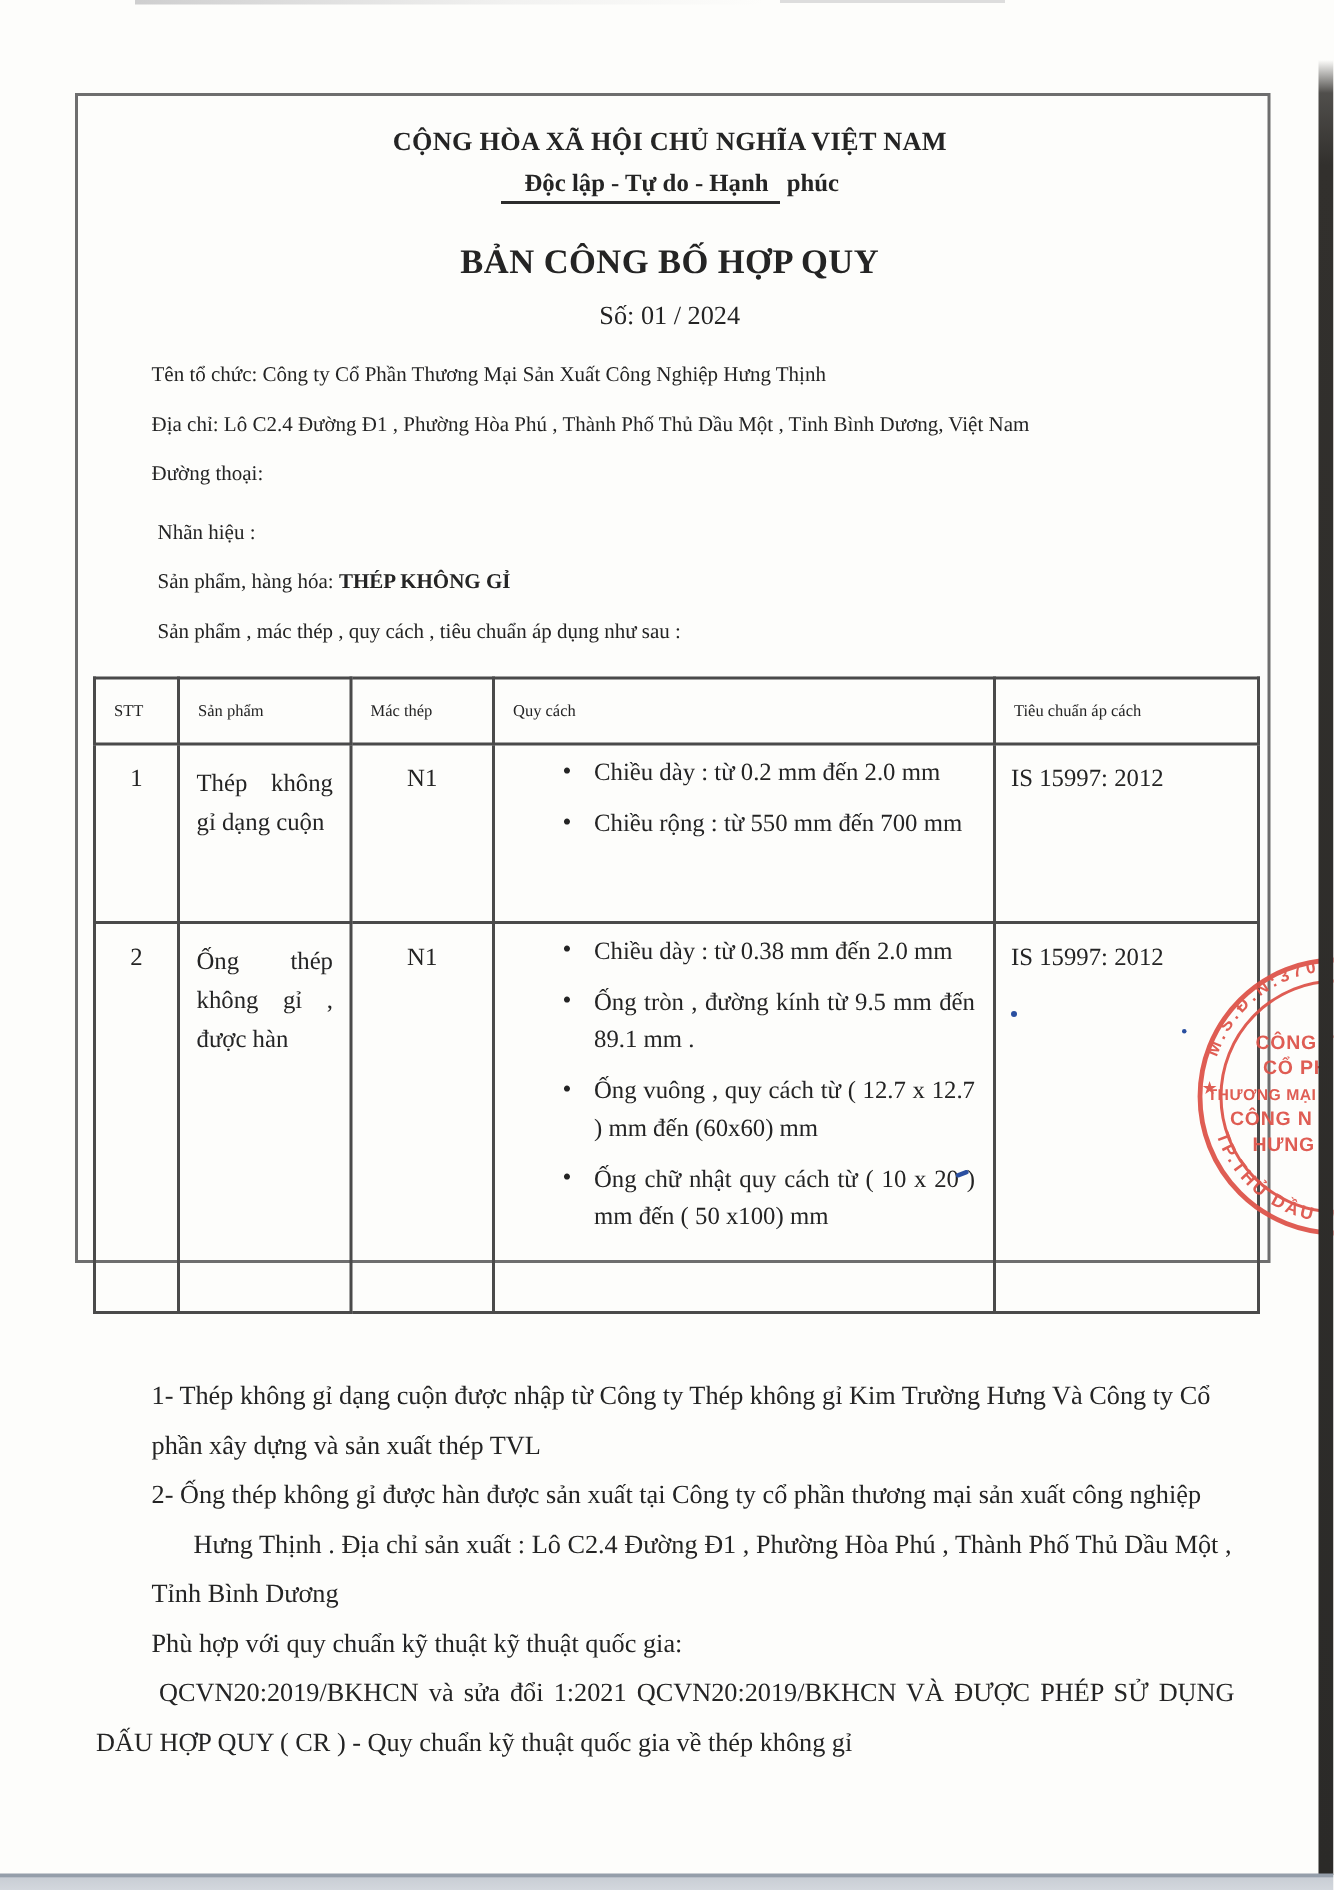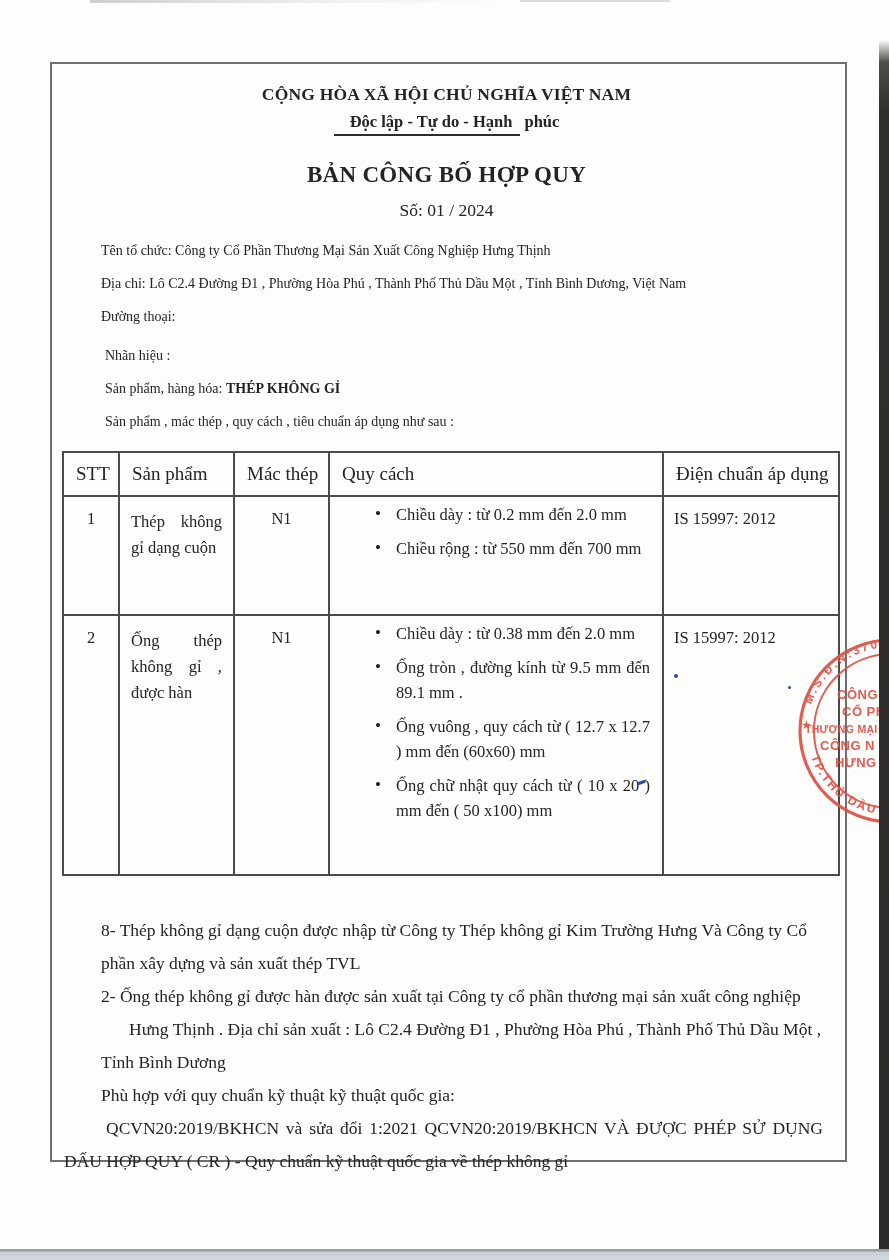--- a/index.html
+++ b/index.html
@@ -9,36 +9,36 @@
     font-family:"Liberation Serif","DejaVu Serif",serif;
   }
   .scan-top-smudge{position:absolute;left:90px;top:0;width:420px;height:3px;
     background:linear-gradient(90deg,rgba(120,120,125,.35),rgba(160,160,165,.12) 60%,transparent);}
   .scan-top-smudge2{position:absolute;left:520px;top:0;width:150px;height:2px;background:rgba(140,140,145,.28);}
   .scan-right-edge{position:absolute;left:879px;top:40px;width:10px;height:1210px;z-index:30;
     background:linear-gradient(180deg,rgba(50,48,45,0) 0,rgba(50,48,45,.85) 22px,#32302d 70px,#2b2a28 100%);}
   .scan-bottom-edge{position:absolute;left:0;top:1249px;width:889px;height:11px;z-index:31;
     background:linear-gradient(180deg,#959eaa 0,#959eaa 2px,#c9ced5 3px,#d3d7dd 100%);}
   .doc-box{
-    position:absolute;left:50px;top:62px;width:797px;height:1100px;box-sizing:border-box;
+    position:absolute;left:50px;top:62px;width:797px;height:780px;box-sizing:border-box;
     border:2px solid #6e6e6e;padding:10px 14px 0 10px;
   }
   .center{text-align:center;}
   .nat-title{font-weight:bold;font-size:17.5px;margin:10px 0 0 0;letter-spacing:.2px;}
   .motto{font-weight:bold;font-size:16.5px;margin:7px 0 0 0;}
   .motto .u{border-bottom:2px solid #2c2c2c;padding:0 8px 3px 16px;text-align:center;}
   .doc-title{font-weight:bold;font-size:23px;margin:30px 0 0 0;letter-spacing:.3px;}
   .doc-no{font-size:17.5px;margin:12px 0 0 0;}
   p.body-line{font-size:14px;line-height:33px;margin:0 6px 0 39px;}
   .blk2{margin-top:6px;}
   .indent2{margin-left:43px !important;}
   .b{font-weight:bold;}
   table.spec{border-collapse:collapse;table-layout:fixed;width:776px;margin:13px 0 0 0;font-size:16.5px;}
   table.spec th,table.spec td{border:2px solid #4a4a4a;vertical-align:top;font-weight:normal;}
-  table.spec th{height:38px;vertical-align:middle;text-align:left;padding:2px 8px 2px 12px;font-size:19px;}
+  table.spec th{height:38px;vertical-align:middle;text-align:left;padding:2px 8px 2px 12px;font-size:11px;}
   th.c-stt,td.c-stt{text-align:center;}
   td{padding:10px 8px;}
   td.c-stt{padding-top:12px;}
   td.c-sp{padding:12px 11px;text-align:justify;line-height:26px;}
   td.c-mac{text-align:center;padding-top:12px;}
   td.c-quy{padding:3px 12px 4px 10px;}
   td.c-tc{padding:12px 8px 4px 10px;}
   tr.r1 td{height:93px;}
   tr.r2 td{height:234px;}
   ul.specs{list-style:none;margin:0;padding:0 0 0 30px;}
@@ -88,21 +88,21 @@
         <col style="width:95px">
         <col style="width:334px">
         <col style="width:176px">
     </colgroup>
     <tbody>
         <tr>
       <th class="c-stt">STT</th>
       <th>Sản phẩm</th>
       <th>Mác thép</th>
       <th>Quy cách</th>
-      <th>Điện chuẩn áp dụng</th>
+      <th>Tiêu chuẩn áp cách</th>
     </tr>
     <tr class="r1">
       <td class="c-stt">1</td>
       <td class="c-sp">Thép không gỉ dạng cuộn</td>
       <td class="c-mac">N1</td>
       <td class="c-quy">
         <ul class="specs">
           <li>Chiều dày : từ 0.2 mm đến 2.0 mm</li>
           <li>Chiều rộng : từ 550 mm đến 700 mm</li>
         </ul>
@@ -120,21 +120,21 @@
           <li>Ống vuông , quy cách từ ( 12.7 x 12.7 ) mm đến (60x60) mm</li>
           <li>Ống chữ nhật quy cách từ ( 10 x 20 ) mm đến ( 50 x100) mm</li>
         </ul>
       </td>
       <td class="c-tc">IS 15997: 2012</td>
     </tr>
   </tbody>
     </table>
 
   <div class="notes">
-    <p class="note">8- Thép không gỉ dạng cuộn được nhập từ Công ty Thép không gỉ Kim Trường Hưng Và Công ty Cổ phần xây dựng và sản xuất thép TVL</p>
+    <p class="note">1- Thép không gỉ dạng cuộn được nhập từ Công ty Thép không gỉ Kim Trường Hưng Và Công ty Cổ phần xây dựng và sản xuất thép TVL</p>
     <p class="note note-hang">2- Ống thép không gỉ được hàn được sản xuất tại Công ty cổ phần thương mại sản xuất công nghiệp Hưng Thịnh . Địa chỉ sản xuất : Lô C2.4 Đường Đ1 , Phường Hòa Phú , Thành Phố Thủ Dầu Một ,</p>
     <p class="note">Tỉnh Bình Dương</p>
     <p class="note">Phù hợp với quy chuẩn kỹ thuật kỹ thuật quốc gia:</p>
     <p class="final">QCVN20:2019/BKHCN và sửa đổi 1:2021 QCVN20:2019/BKHCN VÀ ĐƯỢC PHÉP SỬ DỤNG DẤU HỢP QUY ( CR ) -  Quy chuẩn kỹ thuật quốc gia về thép không gỉ</p>
   </div>
 
 </div>
 
 <svg class="stamp" width="220" height="220" viewBox="0 0 220 220">
   <defs>

